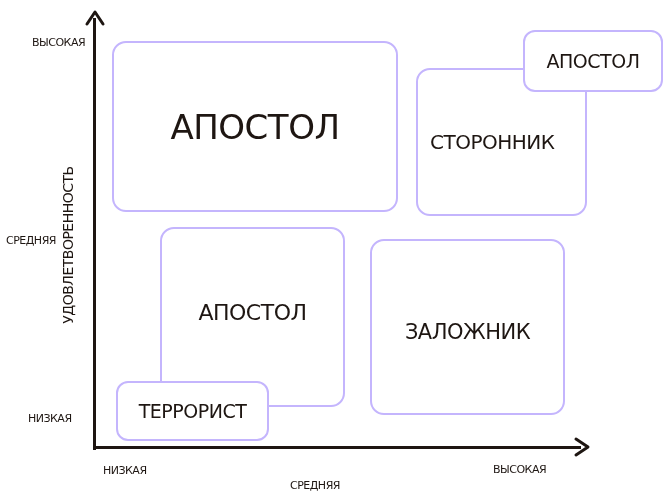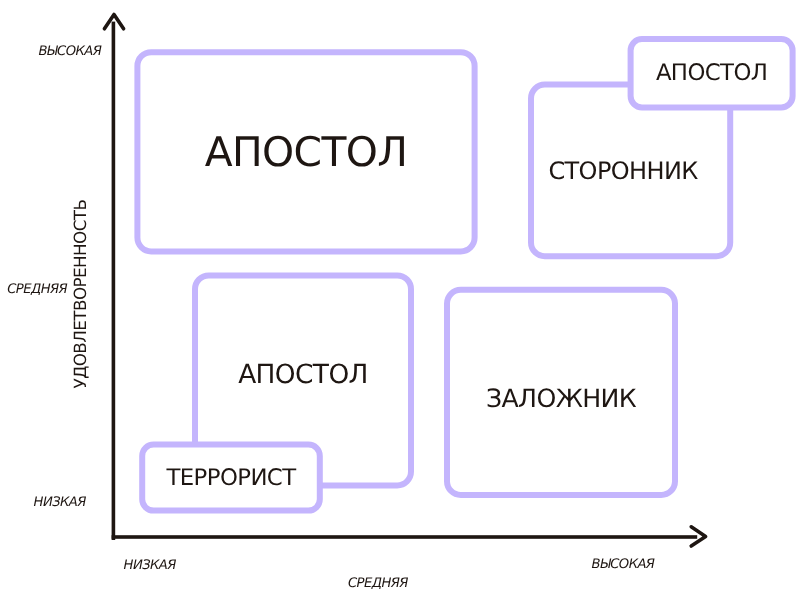--- a/index.html
+++ b/index.html
@@ -1,21 +1,21 @@
 <!DOCTYPE html>
 <html><head>
 <meta charset="utf-8">
 <style>
   html,body{margin:0;padding:0;background:#ffffff;}
   #stage{position:relative;width:671px;height:501px;background:#fff;overflow:hidden;
     font-family:"DejaVu Sans", sans-serif;color:#1e1612;}
-  .box{position:absolute;border:5px solid #c4b5fd;border-radius:14px;background:#fff;
+  .box{position:absolute;border:2px solid #c4b5fd;border-radius:14px;background:#fff;
     display:flex;align-items:center;justify-content:center;box-sizing:border-box;}
   .box span{letter-spacing:-0.5px;}
-  .lbl{position:absolute;font-size:11px;letter-spacing:-0.5px;white-space:nowrap;font-style:italic;}
+  .lbl{position:absolute;font-size:11px;letter-spacing:-0.5px;white-space:nowrap;}
   .axis-v{position:absolute;left:93px;top:18px;width:3px;height:432px;background:#1e1612;}
   .axis-h{position:absolute;left:93px;top:446px;width:488px;height:3px;background:#1e1612;}
   svg.arrow{position:absolute;}
   .ylabel{position:absolute;left:68px;top:245px;transform:translate(-50%,-50%) rotate(-90deg);
     font-size:14px;white-space:nowrap;letter-spacing:-0.5px;}
   .xlabel{position:absolute;left:325px;top:458px;font-size:14px;transform:translateX(-50%);letter-spacing:-0.5px;}
 </style>
 </head>
 <body>
 
@@ -36,33 +36,33 @@
   <div class="lbl" style="left:28px;top:412px">НИЗКАЯ</div>
 
   <div class="lbl" style="left:103px;top:464px">НИЗКАЯ</div>
   <div class="lbl" style="left:290px;top:479px">СРЕДНЯЯ</div>
   <div class="lbl" style="left:493px;top:463px">ВЫСОКАЯ</div>
 
   <div class="box" style="left:112px;top:41px;width:286px;height:171px">
     <span style="font-size:34px">АПОСТОЛ</span>
   </div>
 
-  <div class="box" style="left:440px;top:68px;width:171px;height:148px;justify-content:flex-start;padding-left:12px">
+  <div class="box" style="left:416px;top:68px;width:171px;height:148px;justify-content:flex-start;padding-left:12px">
     <span style="font-size:20px">СТОРОННИК</span>
   </div>
 
   <div class="box" style="left:523px;top:30px;width:140px;height:62px;border-radius:12px">
     <span style="font-size:19px">АПОСТОЛ</span>
   </div>
 
   <div class="box" style="left:160px;top:227px;width:185px;height:180px">
     <span style="font-size:22px;margin-top:-10px">АПОСТОЛ</span>
   </div>
 
   <div class="box" style="left:370px;top:239px;width:195px;height:176px">
     <span style="font-size:21px;margin-top:9px">ЗАЛОЖНИК</span>
   </div>
 
-  <div class="box" style="left:116px;top:368px;width:153px;height:60px;border-radius:12px">
+  <div class="box" style="left:116px;top:381px;width:153px;height:60px;border-radius:12px">
     <span style="font-size:19px">ТЕРРОРИСТ</span>
   </div>
 
 </div>
 
 </body></html>

